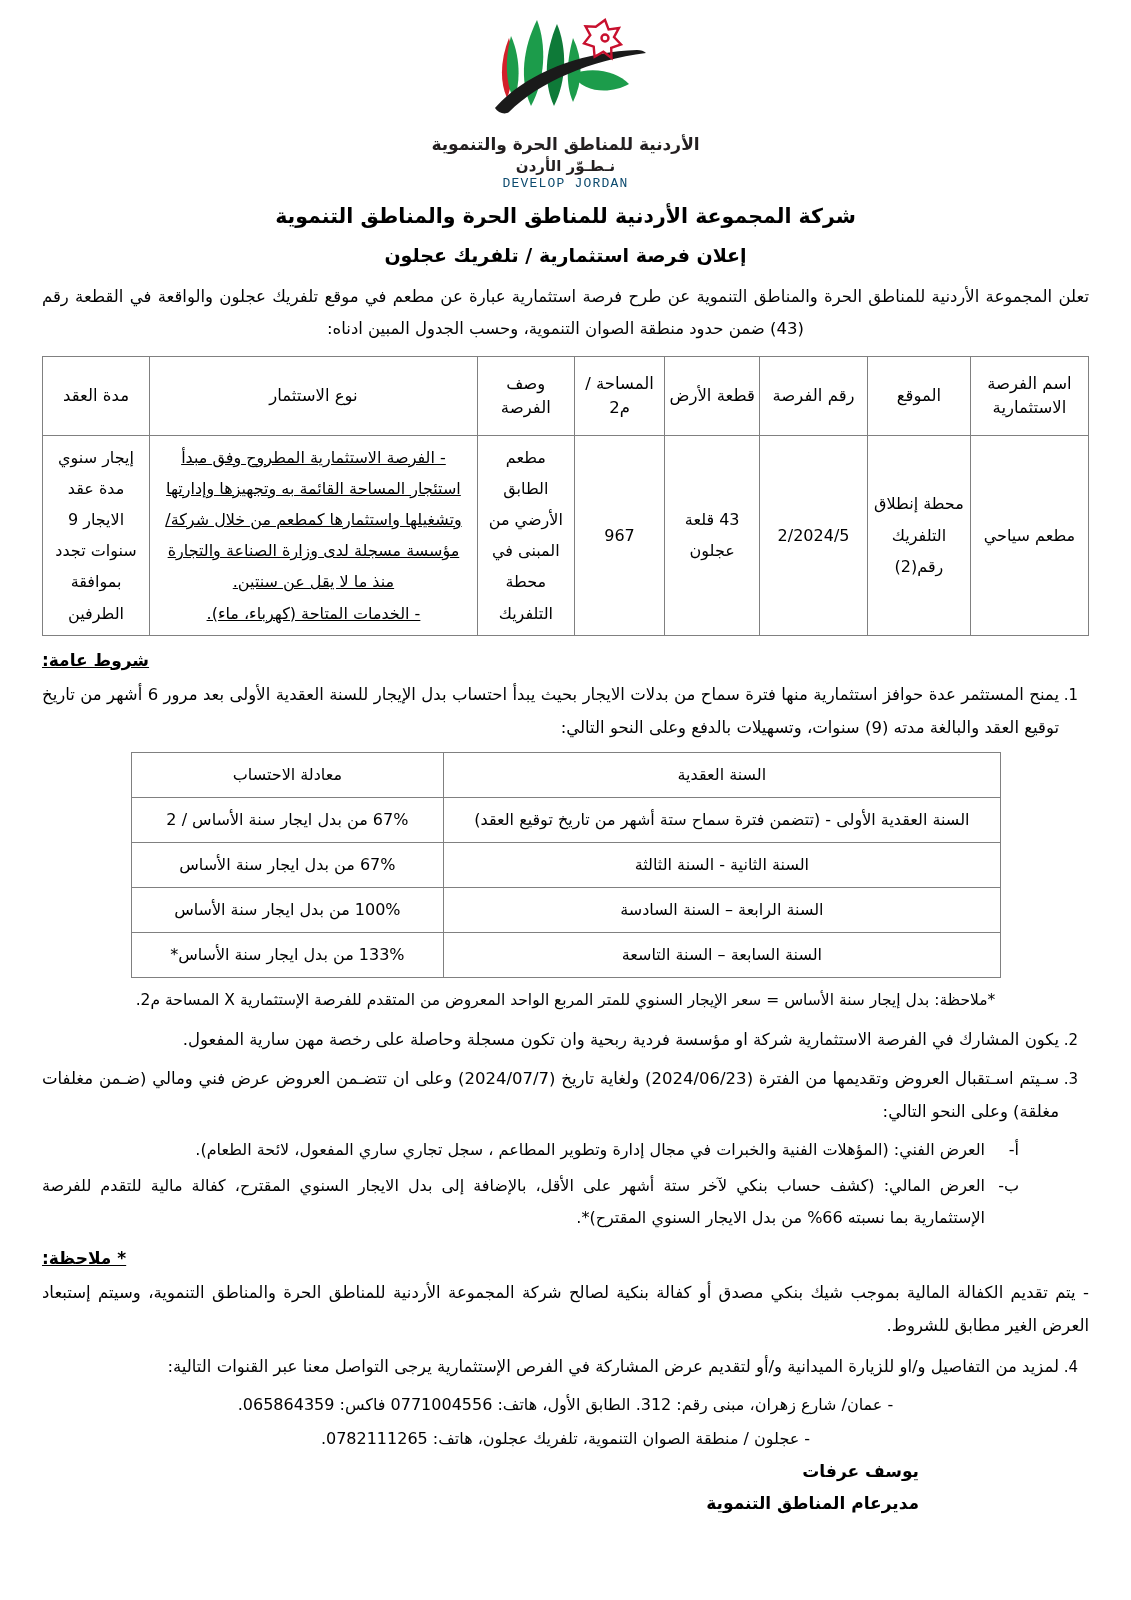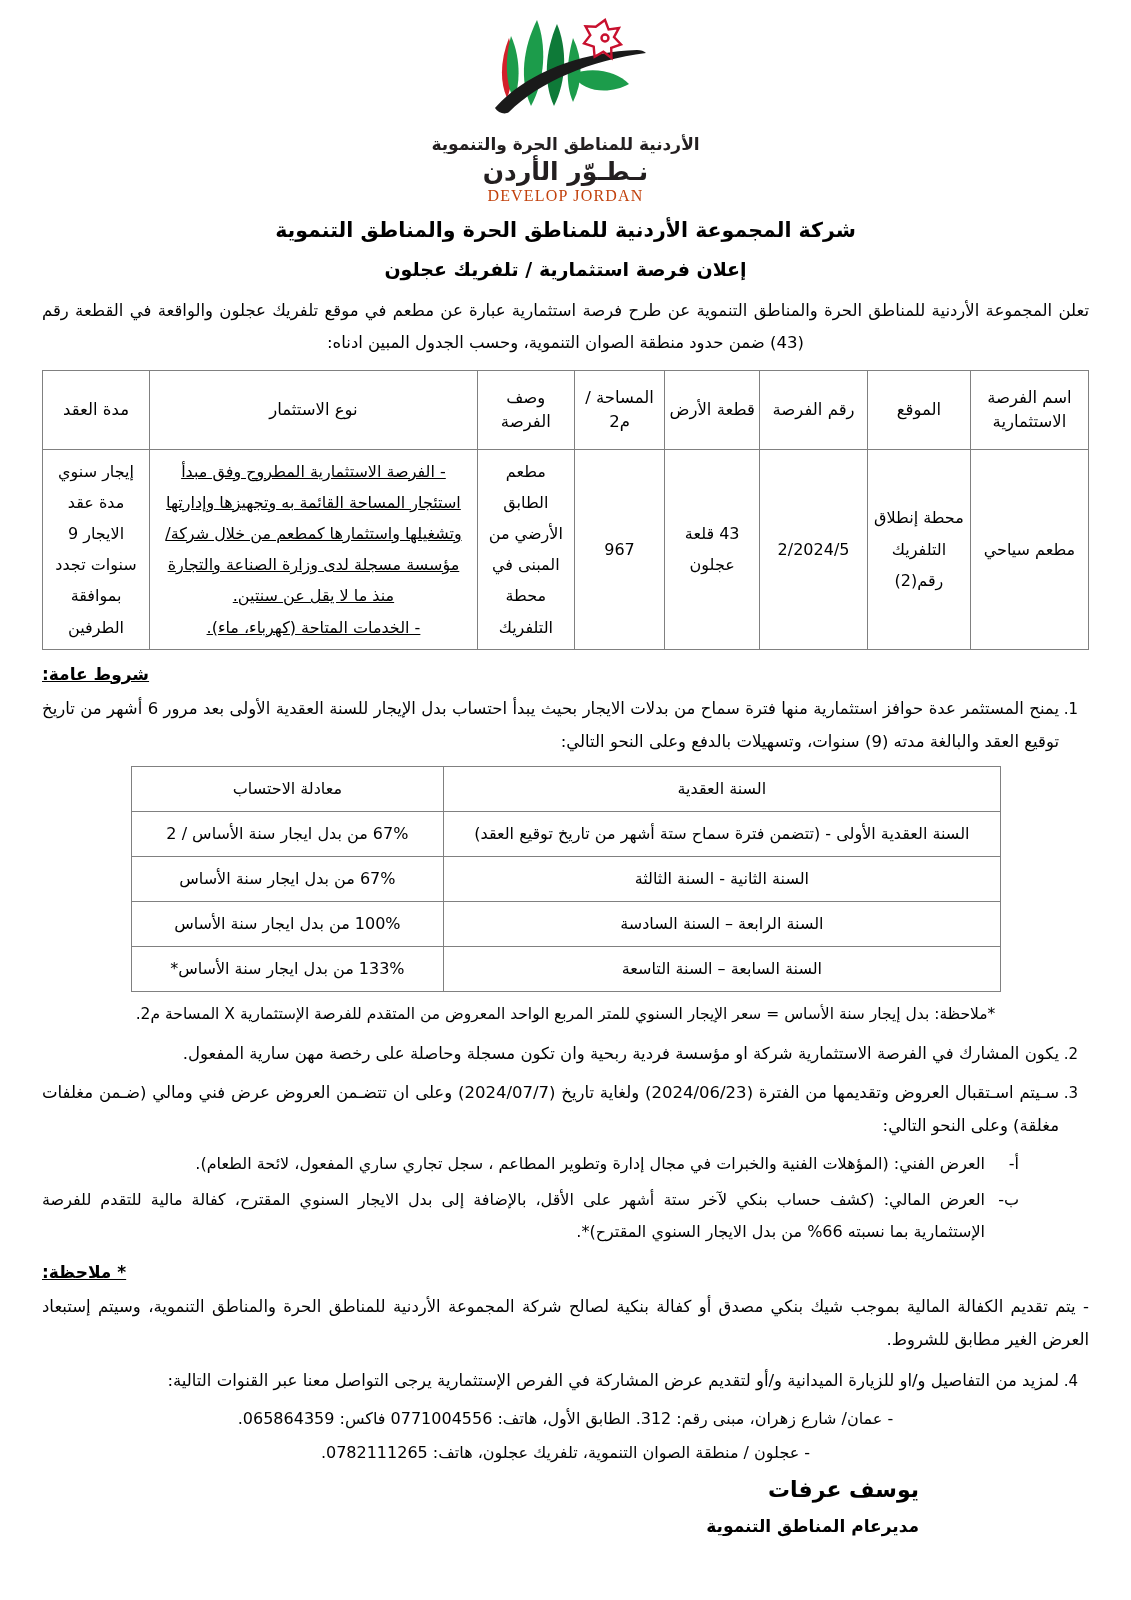--- a/index.html
+++ b/index.html
@@ -38,35 +38,35 @@
   .logo-mark svg { display: block; }
   .logo-ar-1 {
     font-size: 17px;
     font-weight: 700;
     color: #231f20;
     letter-spacing: 0px;
     margin-top: 2px;
     direction: rtl;
   }
   .logo-ar-2 {
-    font-size: 25px;
+    font-size: 15px;
     font-weight: 700;
     color: #231f20;
     margin-top: 3px;
     letter-spacing: 3px;
     direction: rtl;
   }
   .logo-en {
-    font-size: 16px;
+    font-size: 13px;
     font-weight: 400;
-    color: #c2410c;
+    color: #0c4a6e;
     letter-spacing: 1.2px;
     margin-top: 1px;
     direction: ltr;
-    font-family: Liberation Serif, serif;
+    font-family: Liberation Mono, monospace;
   }
 
   
   h1.doc-title {
     font-size: 20.5px;
     font-weight: 700;
     text-align: center;
     margin: 10px 0 0 0;
     line-height: 1.5;
   }
@@ -198,21 +198,21 @@
     line-height: 2.0;
     text-align: center;
     margin: 2px 0 0 0;
   }
   .sig-wrap {
     display: flex;
     justify-content: flex-start;
     padding-right: 170px;
   }
   .sig-name {
-    font-size: 22px;
+    font-size: 17px;
     font-weight: 700;
     line-height: 1.9;
   }
   .sig-role {
     font-size: 17px;
     font-weight: 700;
     line-height: 1.9;
   }
 </style>
 </head>

